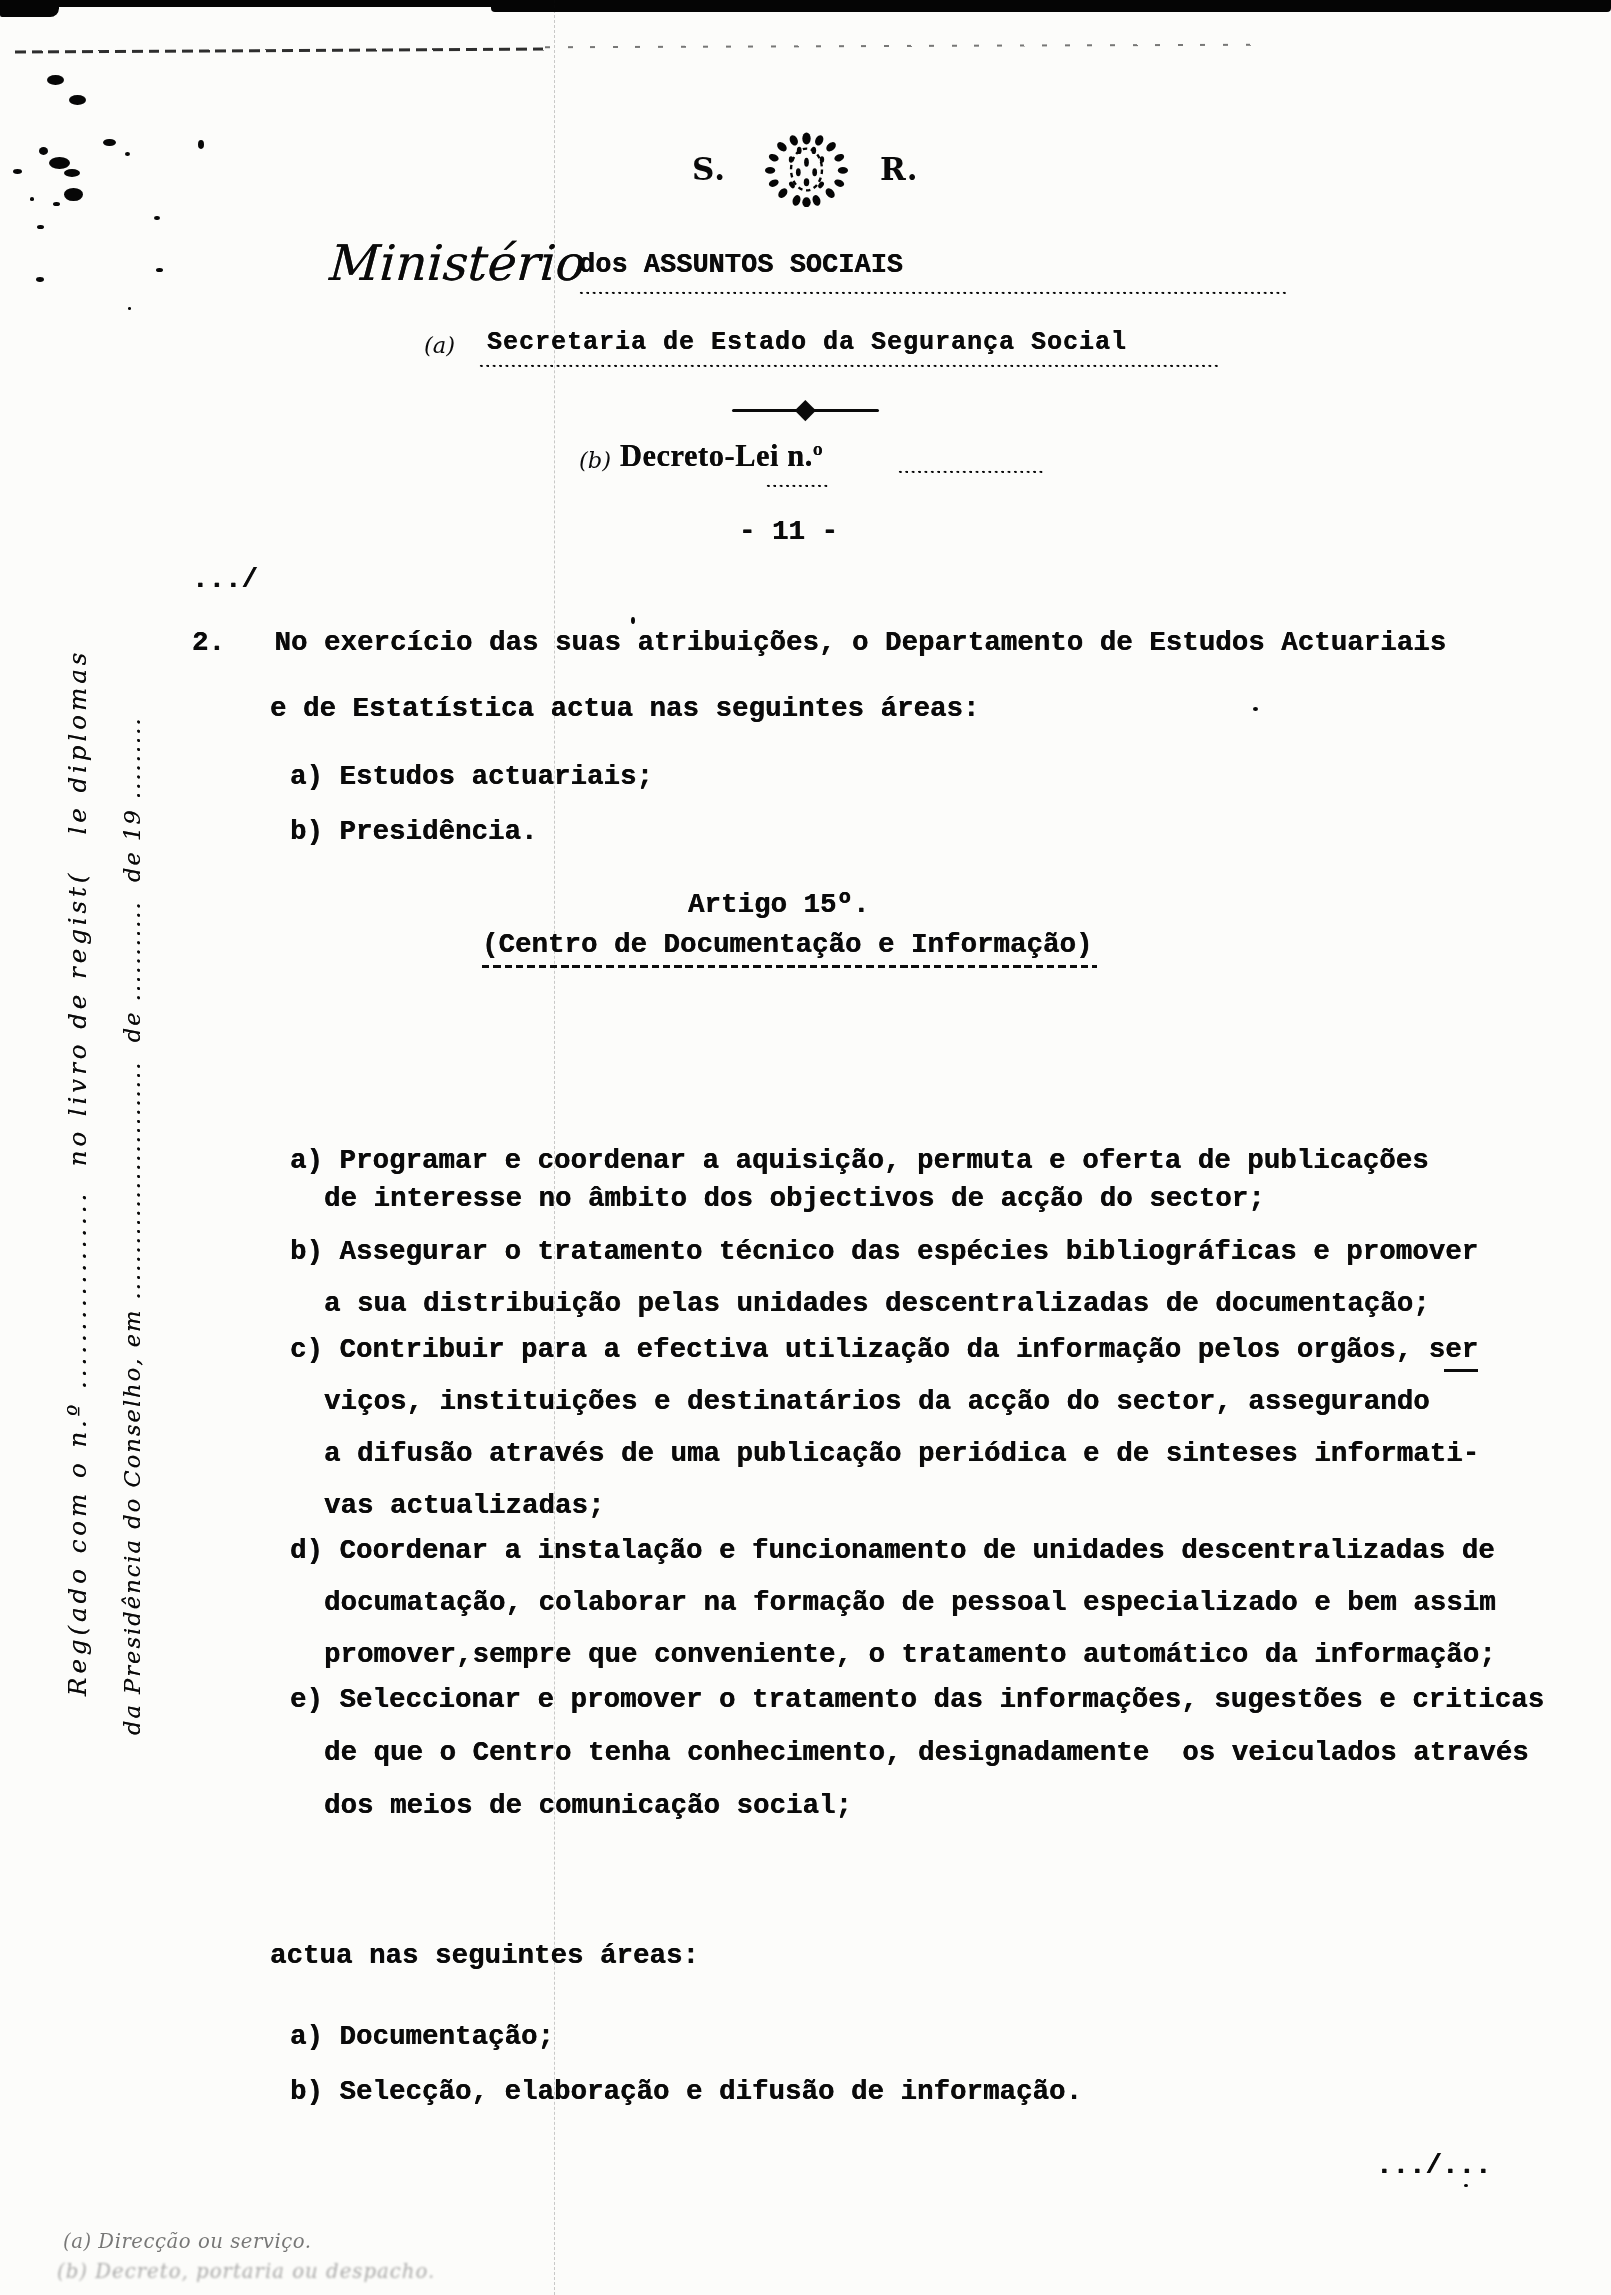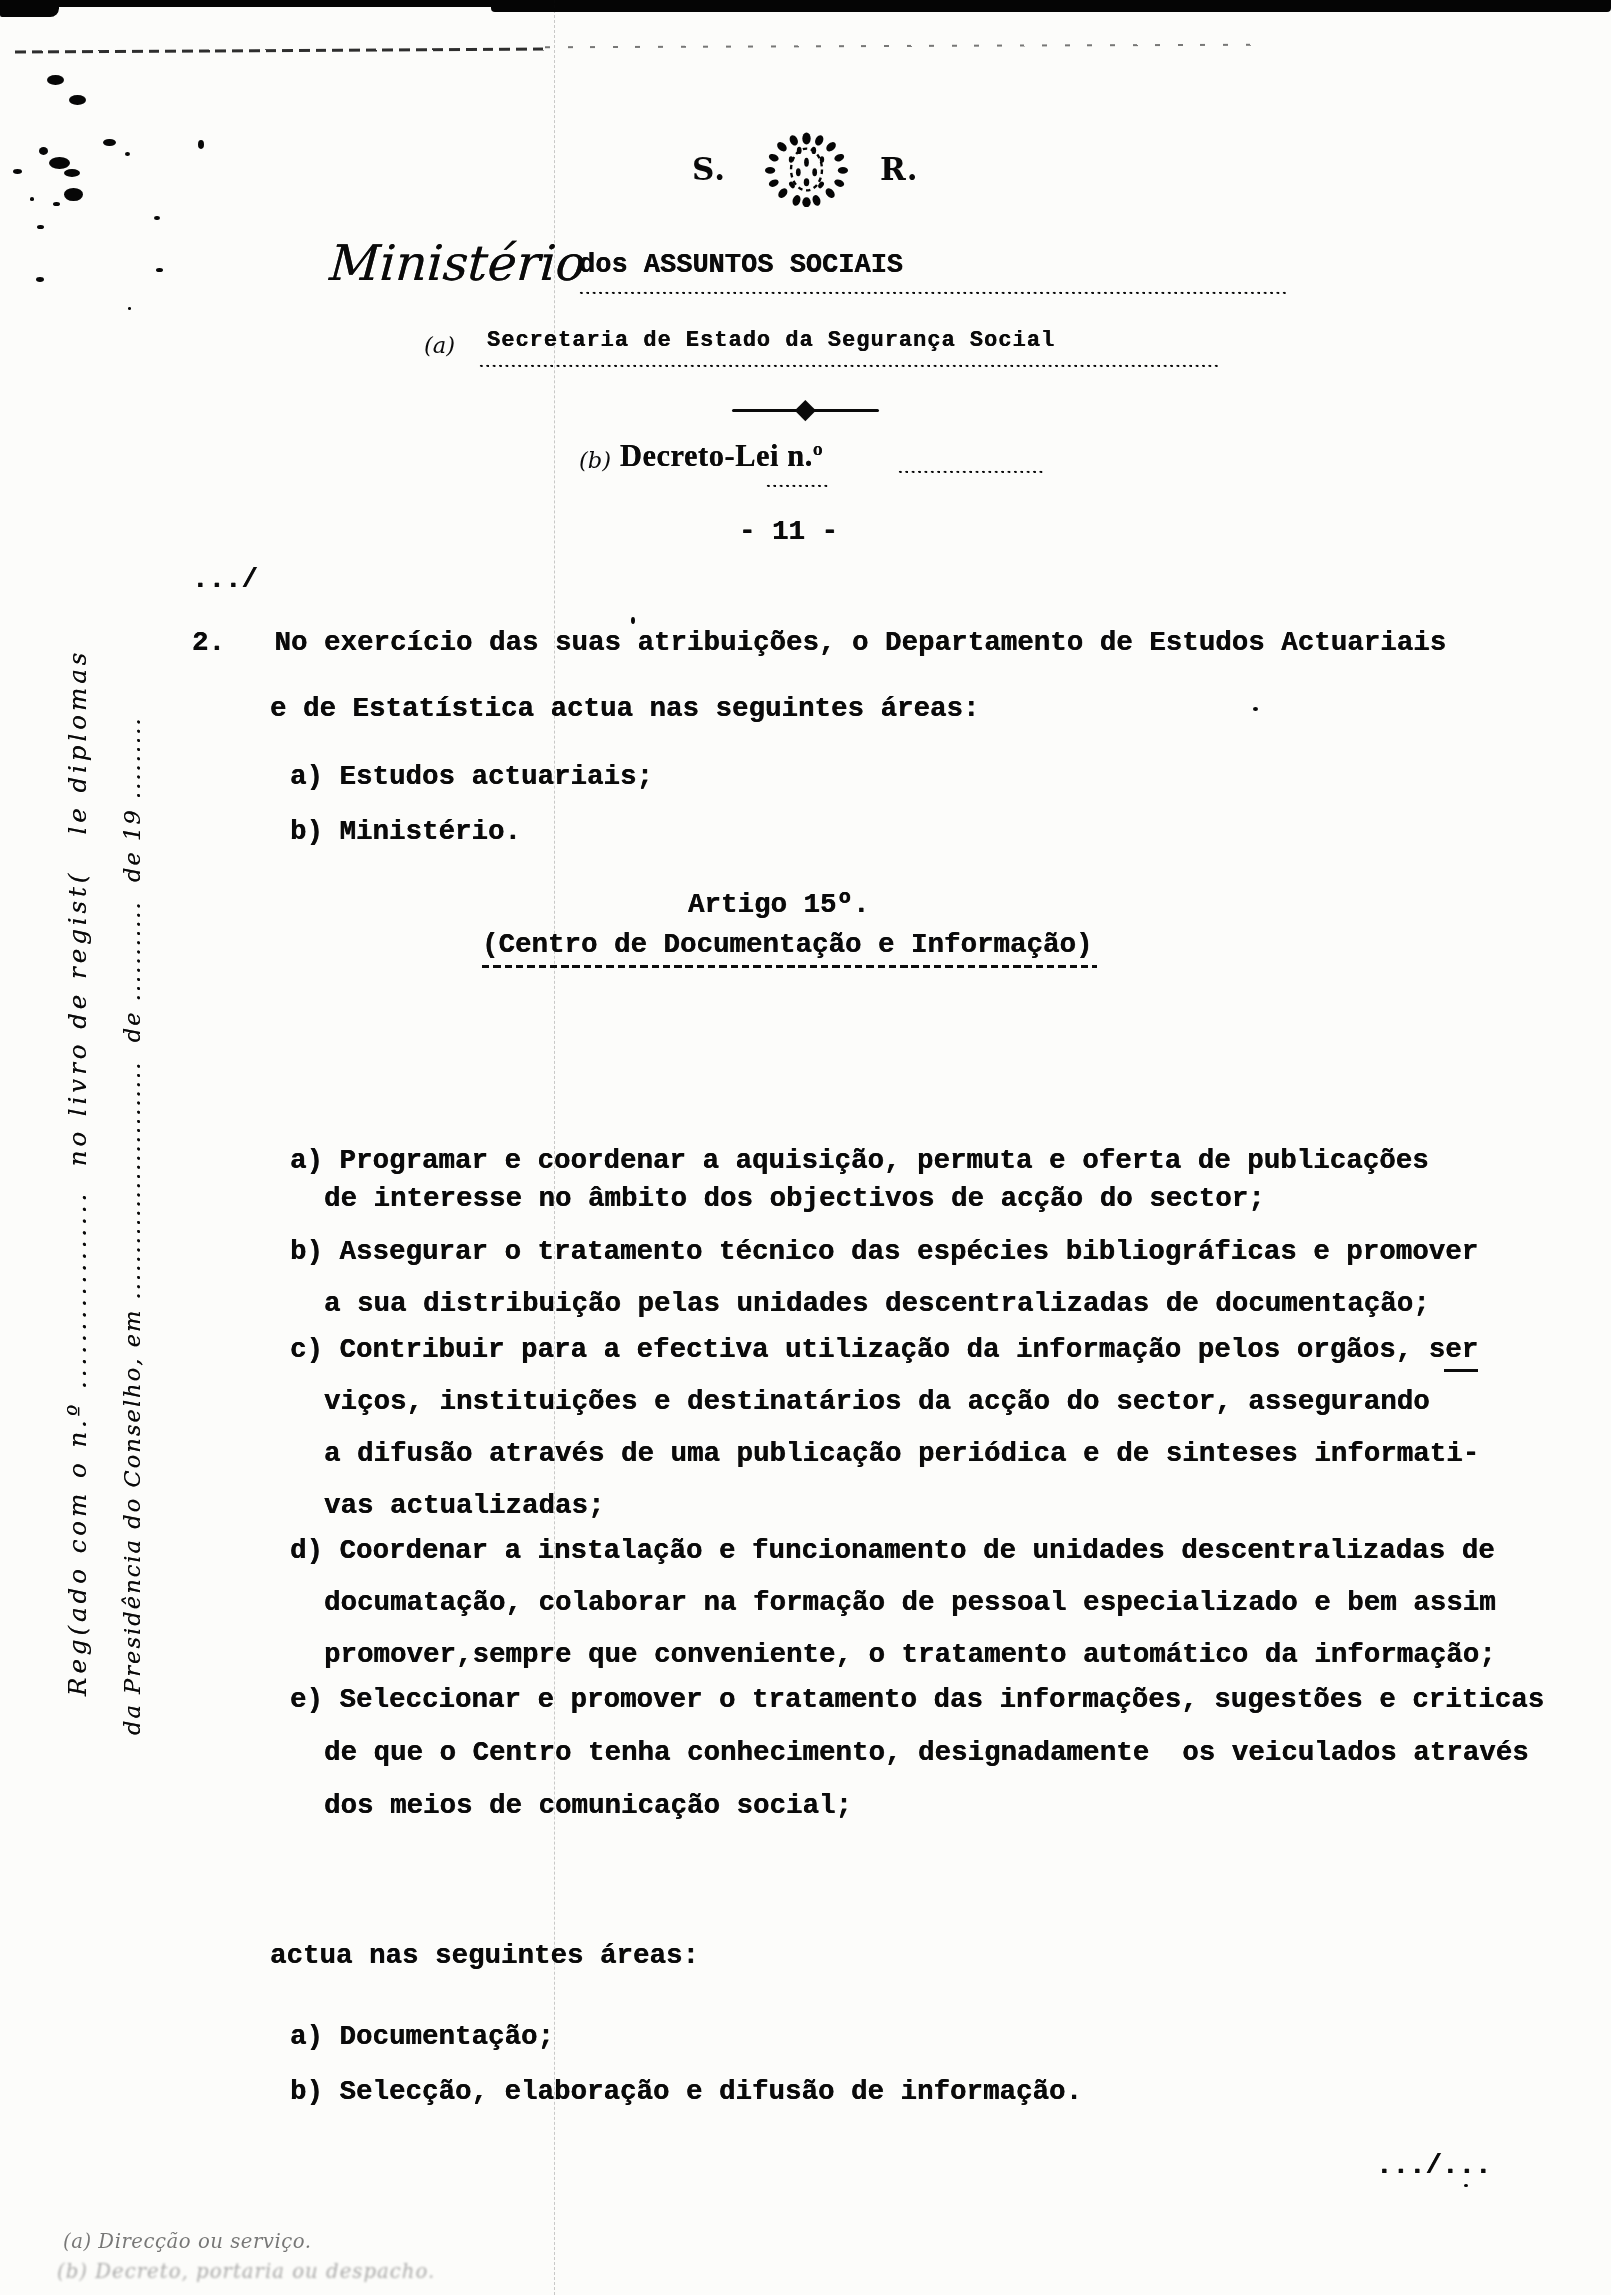--- a/index.html
+++ b/index.html
@@ -23,21 +23,21 @@
   .speck{position:absolute;background:#070707;border-radius:50%;display:block;}
   
   .sr{position:absolute;font-family:"DejaVu Serif",serif;font-weight:bold;font-size:31px;letter-spacing:1px;}
   .emblem{position:absolute;left:761px;top:132px;width:91px;height:75px;}
   .script-label{position:absolute;left:330px;top:235px;
     font-family:"DejaVu Serif",serif;font-style:italic;font-size:49px;
     transform:skewX(-4deg);text-shadow:0 0 0.5px rgba(0,0,0,.8);}
   .typed{white-space:pre;font-weight:bold;text-shadow:0 0 0.5px rgba(0,0,0,.85),0.5px 0 0 rgba(0,0,0,.45);}
   .ministry-value{position:absolute;left:579px;top:250px;font-size:27px;}
   .marker-it{position:absolute;font-family:"DejaVu Serif",serif;font-style:italic;font-size:22.6px;}
-  .org-value{position:absolute;left:487px;top:328px;font-size:22px;letter-spacing:1px;}
+  .org-value{position:absolute;left:487px;top:328px;font-size:25px;letter-spacing:1px;}
   .decree-label{position:absolute;left:620px;top:439px;font-family:"Liberation Serif",serif;
     font-weight:bold;font-size:30.5px;letter-spacing:0.5px;text-shadow:0 0 0.5px rgba(0,0,0,.8);}
   .page-number{position:absolute;left:739px;top:516px;font-size:27.5px;}
   .leader{position:absolute;height:4.4px;
     background-image:radial-gradient(circle at 2.5px 2px,#0b0b0b 1.2px,transparent 1.5px);
     background-size:6.4px 4.4px;background-repeat:repeat-x;}
   .dash-rule{position:absolute;height:3.4px;
     background:repeating-linear-gradient(90deg,#0d0d0d 0 7.4px,transparent 7.4px 11.3px);}
   .divider{position:absolute;left:732px;top:409px;width:147px;height:2.5px;background:#0a0a0a;border-radius:1.5px;}
   .divider .diamond{position:absolute;left:66px;top:-6.4px;width:14.7px;height:14.7px;background:#0a0a0a;transform:rotate(45deg);}
@@ -144,21 +144,21 @@
 
   <div class="typed page-number">- 11 -</div>
 
   <div class="margin-line l1">Reg(ado com o n.º .................  no livro de regist(   le diplomas</div>
   <div class="margin-line l2">da Presidência do Conselho, em ..........................  de ...........  de 19 .........</div>
 
   <div class="tline" style="left:192px;top:565px">.../</div>
   <div class="tline" style="left:192px;top:628px">2.   No exercício das suas atribuições, o Departamento de Estudos Actuariais</div>
   <div class="tline" style="left:270px;top:694px">e de Estatística actua nas seguintes áreas:</div>
   <div class="tline" style="left:290px;top:762px">a) Estudos actuariais;</div>
-  <div class="tline" style="left:290px;top:817px">b) Ministério.</div>
+  <div class="tline" style="left:290px;top:817px">b) Presidência.</div>
   <div class="tline" style="left:688px;top:890px">Artigo 15º.</div>
   <div class="tline" style="left:482px;top:930px">(Centro de Documentação e Informação)</div>
   <div class="dash-rule" style="left:482px;top:965px;width:615px"></div>
   <div class="tline" style="left:290px;top:1146px">a) Programar e coordenar a aquisição, permuta e oferta de publicações</div>
   <div class="tline" style="left:324px;top:1184px">de interesse no âmbito dos objectivos de acção do sector;</div>
   <div class="tline" style="left:290px;top:1237px">b) Assegurar o tratamento técnico das espécies bibliográficas e promover</div>
   <div class="tline" style="left:324px;top:1289px">a sua distribuição pelas unidades descentralizadas de documentação;</div>
   <div class="tline" style="left:290px;top:1335px">c) Contribuir para a efectiva utilização da informação pelos orgãos, ser</div>
   <div class="cont-underline"></div>
   <div class="tline" style="left:324px;top:1387px">viços, instituições e destinatários da acção do sector, assegurando</div>

